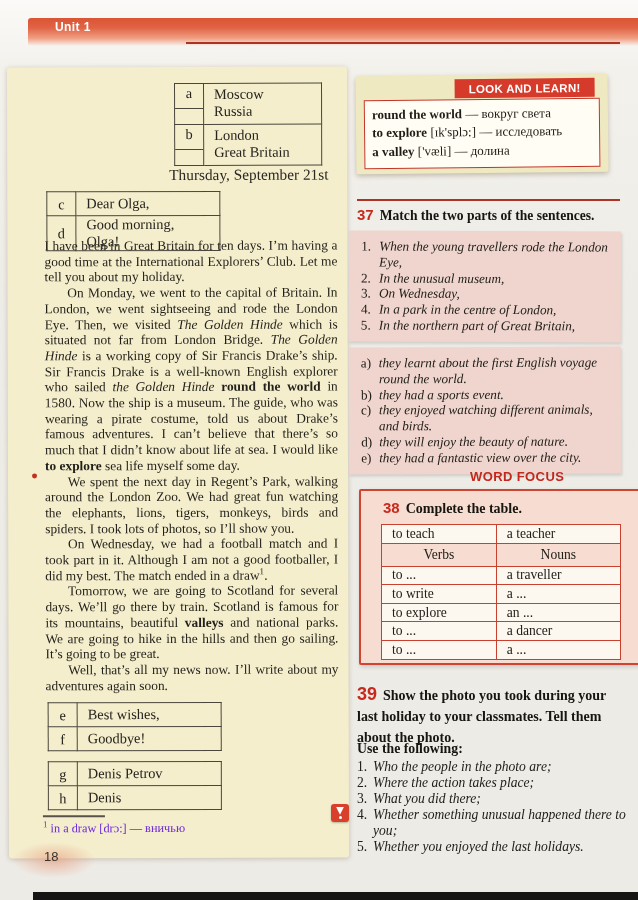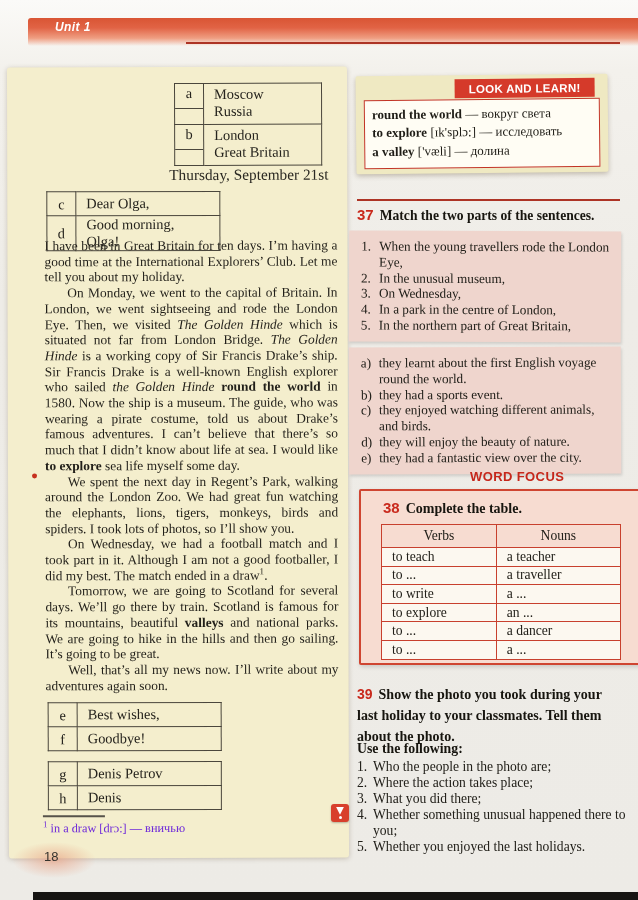--- a/index.html
+++ b/index.html
@@ -6,21 +6,21 @@
   body{background:#d8d6d2;font-family:"Liberation Serif",serif;}
   #page{position:relative;width:638px;height:900px;margin:0 auto;overflow:hidden;
         background:linear-gradient(180deg,#fbfaf8 0px,#f3f1ec 70px,#eeece7 300px,#edebe6 100%);}
   .abs{position:absolute;}
 
   
   .banner{left:28px;top:18px;width:610px;height:28px;
     background:linear-gradient(180deg,#d95534 0%,#e16345 35%,#ef9e82 72%,rgba(244,222,210,0) 100%);
     border-radius:3px 0 0 3px;}
   .unit-label{left:55px;top:20px;color:#fff;font-family:"Liberation Sans",sans-serif;
-    font-weight:bold;font-size:12px;letter-spacing:.4px;font-style:italic;}
+    font-weight:bold;font-size:12px;letter-spacing:.4px;}
   .rule-main{left:186px;top:42px;width:434px;height:2.4px;background:#ad3425;}
   .rule-37{left:357px;top:199px;width:263px;height:2.2px;background:#ad3425;}
 
   .exnum{font-family:"Liberation Sans",sans-serif;font-weight:bold;color:#c9291c;font-size:16px;margin-right:6px;}
   .extitle{font-weight:bold;color:#17150f;}
   .h36{left:94px;top:48px;width:530px;font-size:14.3px;}
 
   
   .paper-left{left:8px;top:67px;width:340px;height:791px;background:#f4eecd;
     border-radius:3px;box-shadow:0 1px 5px rgba(90,70,40,.28);transform:rotate(-.15deg);}
@@ -65,37 +65,37 @@
 
   .h37{left:357px;top:206px;width:270px;font-size:13.6px;}
   .h37 .exnum{font-size:15px;}
 
   .pinkbox{background:#efd5cd;box-shadow:1px 2px 3px rgba(0,0,0,.13);
     font-size:13.2px;line-height:15.8px;color:#22201a;padding:8px 8px 8px 12px;}
   .pinkbox1{left:349px;top:231px;width:252px;transform:rotate(.25deg);}
   .pinkbox2{left:349px;top:347px;width:252px;transform:rotate(-.2deg);}
   .pitem{display:flex;}
   .pn{flex:0 0 18px;}
-  .pt{flex:1;}
+  .pt{flex:1;font-style:italic;}
 
   .word-focus{left:470px;top:469px;width:146px;text-align:left;color:#c6271b;
     font-family:"Liberation Sans",sans-serif;font-weight:bold;font-size:13px;letter-spacing:.4px;}
 
   .ex38box{left:346px;top:489px;width:279px;height:172px;background:#f7dcd1;
     border:2px solid #cf4531;border-radius:2px;box-shadow:1px 2px 4px rgba(0,0,0,.15);margin-left:13px;}
   .h38{margin:8px 0 7px 22px;font-size:14px;}
   .h38 .exnum{font-size:15px;}
   table.vn{border-collapse:collapse;margin-left:20px;width:240px;font-size:13.6px;color:#22201a;}
   table.vn th,table.vn td{border:1.2px solid #c8402e;font-weight:normal;}
   table.vn th{height:20px;text-align:center;}
   table.vn td{height:17.6px;padding:0 0 0 10px;background:#fcf8f0;}
   table.vn td.c1{width:110px;} table.vn td.c2{width:120px;}
 
   .h39{left:357px;top:684px;width:268px;font-size:14px;line-height:21px;text-align:left;}
-  .h39 .exnum{font-size:14px;}
+  .h39 .exnum{font-size:18px;}
   .use-following{left:357px;top:741px;font-weight:bold;font-size:13.8px;color:#17150f;text-align:center;}
   .ex39list{left:357px;top:759px;width:272px;font-size:13.6px;line-height:15.9px;color:#22201a;}
   .ex39list .pn{flex:0 0 16px;}
 
   .alert-icon{left:331px;top:804px;width:18px;height:18px;background:#d8402c;border-radius:3px;
     display:flex;flex-direction:column;align-items:center;justify-content:center;gap:1.5px;
     box-shadow:0 1px 2px rgba(0,0,0,.25);}
   .alert-tri{width:8px;height:8px;background:#fff;clip-path:polygon(0 0,100% 0,50% 100%);}
   .alert-dot{width:3px;height:3px;border-radius:50%;background:#fff;}
 
@@ -246,27 +246,27 @@
       </div>
   </div>
 
   <div class="abs word-focus">WORD FOCUS</div>
 
   <div class="abs ex38box">
     <div class="h38"><span class="exnum">38</span><span class="extitle">Complete the table.</span></div>
     <table class="vn">
       <tbody>
           <tr>
+            <td class="c1">to teach</td>
+            <td class="c2">a teacher</td>
+          </tr>
+      <tr>
         <th>Verbs</th>
         <th>Nouns</th>
       </tr>
-      <tr>
-            <td class="c1">to teach</td>
-            <td class="c2">a teacher</td>
-          </tr>
       <tr>
             <td class="c1">to ...</td>
             <td class="c2">a traveller</td>
           </tr>
       <tr>
             <td class="c1">to write</td>
             <td class="c2">a ...</td>
           </tr>
       <tr>
             <td class="c1">to explore</td>

